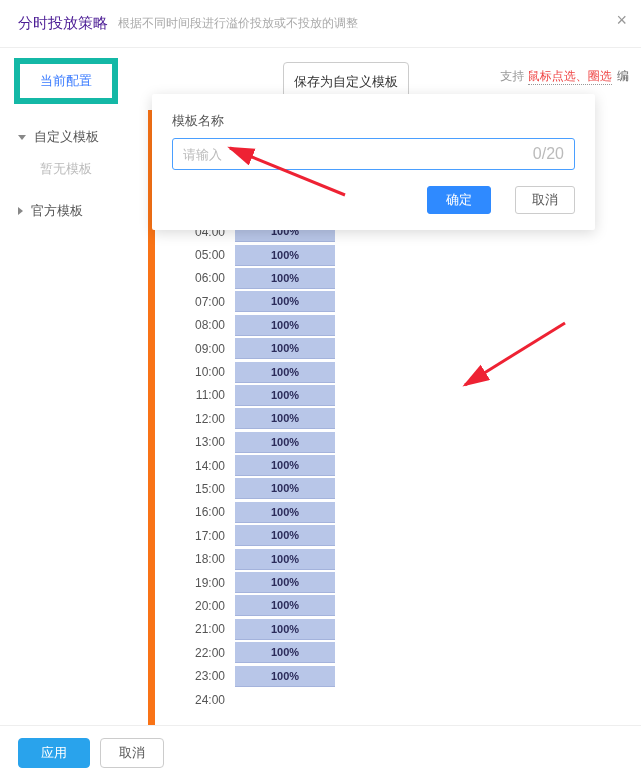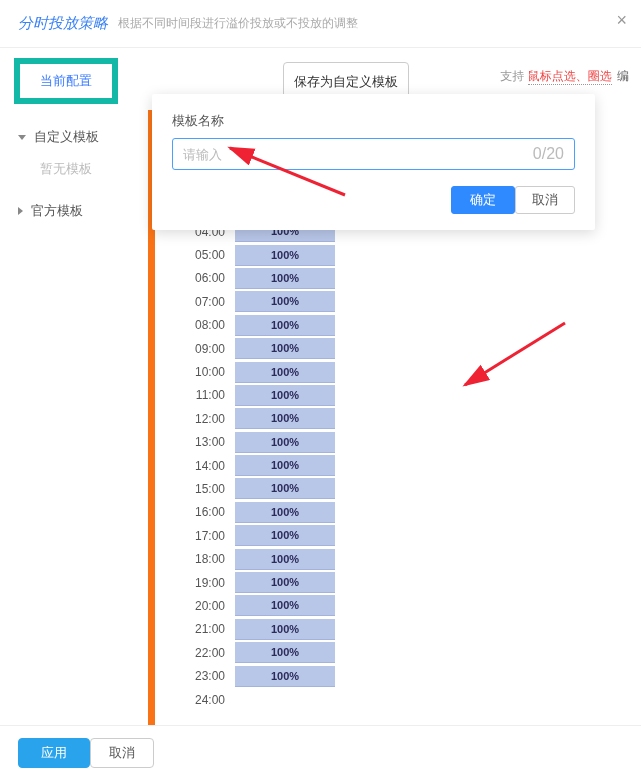--- a/index.html
+++ b/index.html
@@ -1,19 +1,19 @@
 <!DOCTYPE html>
 <html><head>
   <meta charset="utf-8">
   <style>
     * { box-sizing: border-box; margin: 0; padding: 0; }
     body { font-family: "Microsoft YaHei", "PingFang SC", Arial, sans-serif; font-size: 13px; color: #333; width: 641px; height: 780px; overflow: hidden; position: relative; background: #fff; }
     
     .modal-header { padding: 14px 18px; border-bottom: 1px solid #eee; display: flex; align-items: center; position: relative; }
-    .modal-title { font-size: 15px; color: #3b82f6; font-weight: 500; font-style: italic; }
+    .modal-title { font-size: 15px; color: #4c1d95; font-weight: 500; }
     .modal-subtitle { font-size: 12px; color: #aaa; margin-left: 10px; }
     .close-x { position: absolute; right: 14px; top: 10px; font-size: 18px; color: #999; cursor: pointer; }
     
     .toolbar-row { display: flex; align-items: center; padding: 10px 14px 6px 14px; gap: 10px; }
     .tab-box { border: 6px solid #14b8a6; padding: 4px 2px; }
     .tab-link { color: #3b7cff; font-size: 13px; padding: 4px 18px; display: inline-block; }
     .btn { border: 1px solid #ccc; border-radius: 4px; padding: 4px 10px; background: #fff; font-size: 13px; color: #333; cursor: pointer; height: 40px; }
     .hint-right { margin-left: auto; font-size: 12px; color: #999; white-space: nowrap; }
     .hint-dotted { color: #ef4444; border-bottom: 1px dotted #999; padding-bottom: 1px; }
     .hint-tail { color: #666; margin-left: 2px; }
@@ -25,31 +25,31 @@
     .caret-down { border-left: 4px solid transparent; border-right: 4px solid transparent; border-top: 5px solid #888; }
     .caret-right { border-top: 4px solid transparent; border-bottom: 4px solid transparent; border-left: 5px solid #888; }
     .tree-sub { color: #bbb; font-size: 13px; padding: 6px 18px 16px 40px; }
     
     .main-area { flex: 1; padding: 10px 20px 10px 20px; overflow: hidden; }
     .schedule { margin-top: 100px; }
     .sched-row { display: flex; align-items: center; height: 23.4px; }
     .sched-time { width: 60px; text-align: right; padding-right: 10px; font-size: 12px; color: #555; }
     .sched-bar { width: 100px; height: 21px; background: #b8c6e8; color: #2b2b5a; font-size: 11px; font-weight: 600; display: flex; align-items: center; justify-content: center; border-bottom: 1px solid #a4b3dc; }
     
-    .footer { position: absolute; bottom: 0; left: 0; right: 0; border-top: 1px solid #eee; padding: 12px 18px; display: flex; gap: 0; background: #fff; }
+    .footer { position: absolute; bottom: 0; left: 0; right: 0; border-top: 1px solid #eee; padding: 12px 18px; display: flex; gap: 10px; background: #fff; }
     .btn-primary { background: #29a3ec; color: #fff; border: 1px solid #29a3ec; border-radius: 4px; padding: 5px 22px; font-size: 13px; cursor: pointer; height: 30px; }
     .btn-default { background: #fff; color: #555; border: 1px solid #ccc; border-radius: 4px; padding: 5px 18px; font-size: 13px; cursor: pointer; height: 30px; }
     
     .popover { position: absolute; left: 152px; top: 94px; width: 443px; background: #fff; box-shadow: 0 3px 14px rgba(0,0,0,0.15); border-radius: 2px; padding: 18px 20px 16px 20px; z-index: 30; }
     .popover-label { font-size: 13px; color: #555; margin-bottom: 8px; }
     .popover-input-wrap { border: 1px solid #4a9fff; border-radius: 3px; display: flex; align-items: center; height: 32px; padding: 0 10px; margin-bottom: 16px; }
     .popover-input { flex: 1; border: none; outline: none; font-size: 13px; color: #333; }
     .popover-input::placeholder { color: #bbb; }
     .popover-counter { font-size: 16px; color: #bbb; }
-    .popover-actions { display: flex; justify-content: flex-end; gap: 0; }
+    .popover-actions { display: flex; justify-content: flex-end; gap: 24px; }
     .pbtn-ok { background: #2f8aff; color: #fff; border: 1px solid #2f8aff; border-radius: 3px; padding: 4px 18px; font-size: 13px; height: 28px; cursor: pointer; }
     .pbtn-cancel { background: #fff; color: #555; border: 1px solid #ccc; border-radius: 3px; padding: 4px 16px; font-size: 13px; height: 28px; cursor: pointer; }
     
     .arrow { position: absolute; z-index: 40; pointer-events: none; }
     .arrow svg { overflow: visible; }
     
     .watermark { position: absolute; right: 8px; bottom: 14px; z-index: 50; display: flex; align-items: center; gap: 6px; opacity: 0.9; }
     .fish { width: 28px; height: 28px; }
     .wm-text { color: #fff; }
     .wm-big { font-size: 14px; font-weight: 700; letter-spacing: 1px; }

